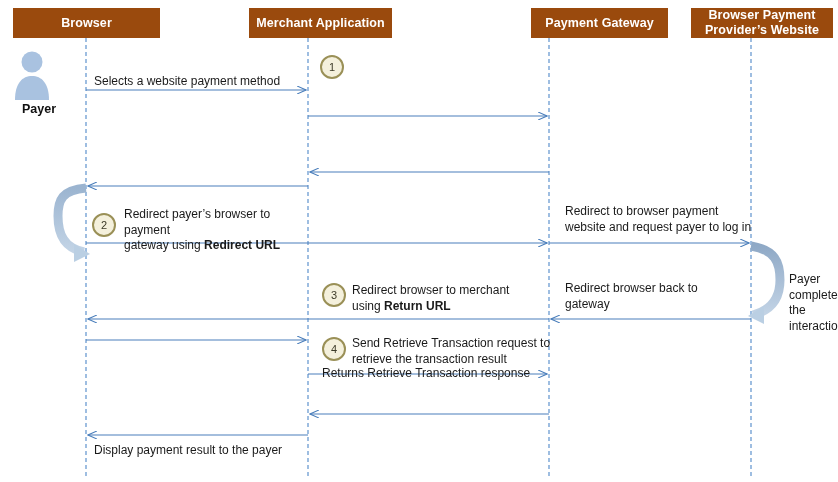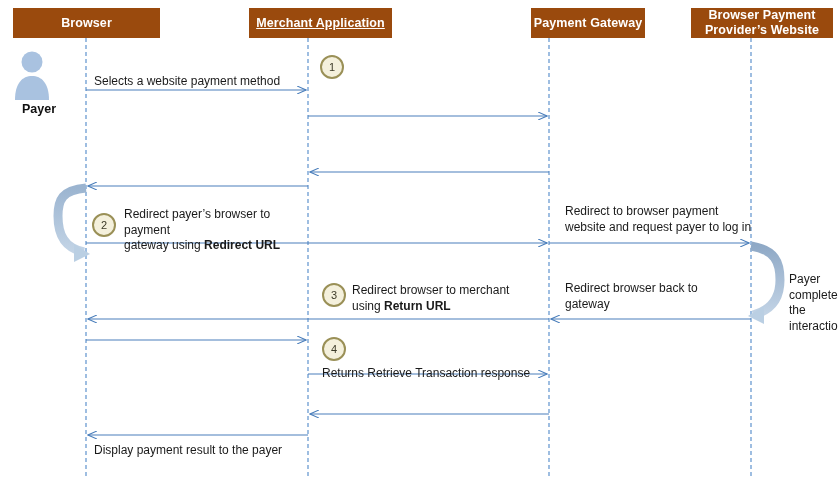--- a/index.html
+++ b/index.html
@@ -80,26 +80,26 @@
 </style>
 </head>
 <body>
 
 <div id="diagram">
 
   <div class="lane-header" style="left:13px; top:8px; width:147px; height:30px;text-align:center;">
     <span>Browser</span>
   </div>
 
-  <div class="lane-header" style="left:249px; top:8px; width:143px; height:30px;text-decoration:underline;">
+  <div class="lane-header" style="left:249px; top:8px; width:143px; height:30px;">
     <span>Merchant
 Application</span>
   </div>
 
-  <div class="lane-header" style="left:531px; top:8px; width:114px; height:30px;">
+  <div class="lane-header" style="left:531px; top:8px; width:137px; height:30px;">
     <span>Payment Gateway</span>
   </div>
 
   <div class="lane-header" style="left:678px; top:8px; width:142px; height:30px;margin-left:13px;">
     <span>Browser Payment
 Provider’s Website</span>
   </div>
 
   <div class="actor-label" style="left:4px; top:102px;">Payer</div>
 
@@ -184,20 +184,22 @@
 
   <div class="msg-label" style="left:565px; top:204px; width:215px;">Redirect to browser payment
 website and request payer to log in</div>
 
   <div class="msg-label" style="left:352px; top:283px; width:200px;"><span>Redirect browser to merchant
 using </span><b>Return URL</b></div>
 
   <div class="msg-label" style="left:565px; top:281px; width:190px;">Redirect browser back to
 gateway</div>
 
+  <div class="msg-label" style="left:352px; top:336px; width:215px;">Send Retrieve Transaction request to
+retrieve the transaction result</div>
 
   <div class="msg-label" style="left:322px; top:366px;">Returns Retrieve Transaction response</div>
 
   <div class="msg-label" style="left:94px; top:412px;margin-top:31px;">Display payment result to the payer</div>
 
   <div class="note-label" style="left:789px; top:272px; width:48px;">Payer
 completes
 the
 interaction</div>
 

